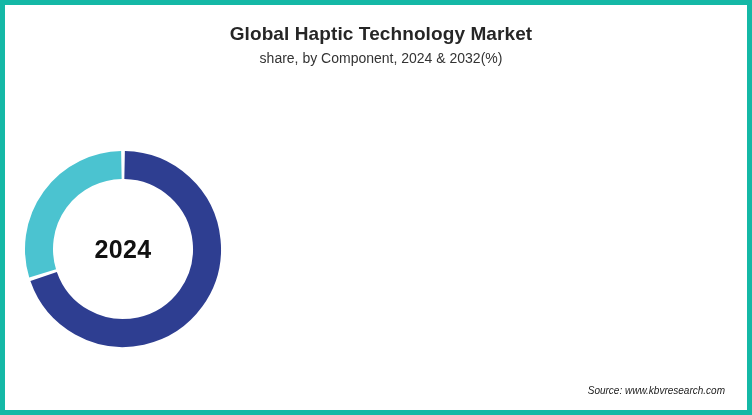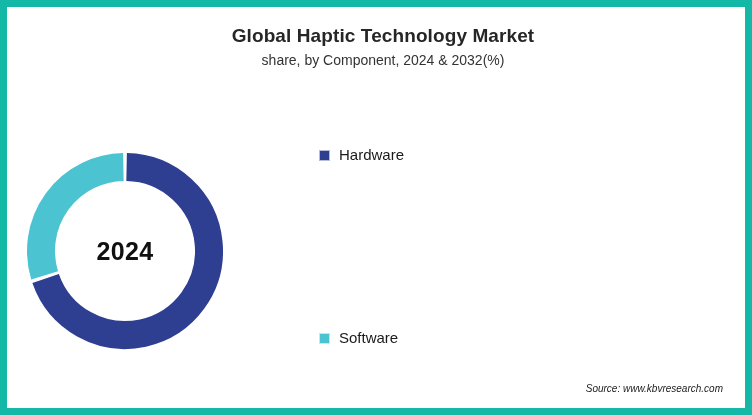--- a/index.html
+++ b/index.html
@@ -5,21 +5,21 @@
   html, body {
     margin: 0;
     padding: 0;
     background: #ffffff;
   }
   #canvas {
     position: relative;
     width: 752px;
     height: 415px;
     background: #ffffff;
-    border: 7px solid #14b8a6;
+    border: 5px solid #14b8a6;
     box-sizing: border-box;
     overflow: hidden;
     font-family: "Liberation Sans", sans-serif;
   }
   .title-block {
     position: absolute;
     top: 16px;
     left: 0;
     width: 752px;
     text-align: center;
@@ -115,26 +115,16 @@
     <svg viewBox="0 0 212 212">
       <g>
           <path d="M 107.61258516157393 22.015480181781882 A 84 84 0 1 1 26.624291378767424 133.48630351424475" fill="none" stroke="#2E3E91" stroke-width="28"></path>
           <path d="M 25.627658939160995 130.41898426225328 A 84 84 0 0 1 104.387414838426 22.015480181781882" fill="none" stroke="#4BC3D0" stroke-width="28"></path>
         </g>
     </svg>
     <div class="donut-center-label">2024</div>
   </div>
 
 
-  <div class="legend">
-    <div class="legend-item">
-      <span class="legend-swatch" style="background: rgb(46, 62, 145);"></span>
-      <span class="legend-label">Hardware</span>
-    </div>
-    <div class="legend-item second">
-      <span class="legend-swatch" style="background: rgb(75, 195, 208);"></span>
-      <span class="legend-label">Software</span>
-    </div>
-  </div>
 
   <div class="source">Source: www.kbvresearch.com</div>
 
 </div>
 
 </body></html>

